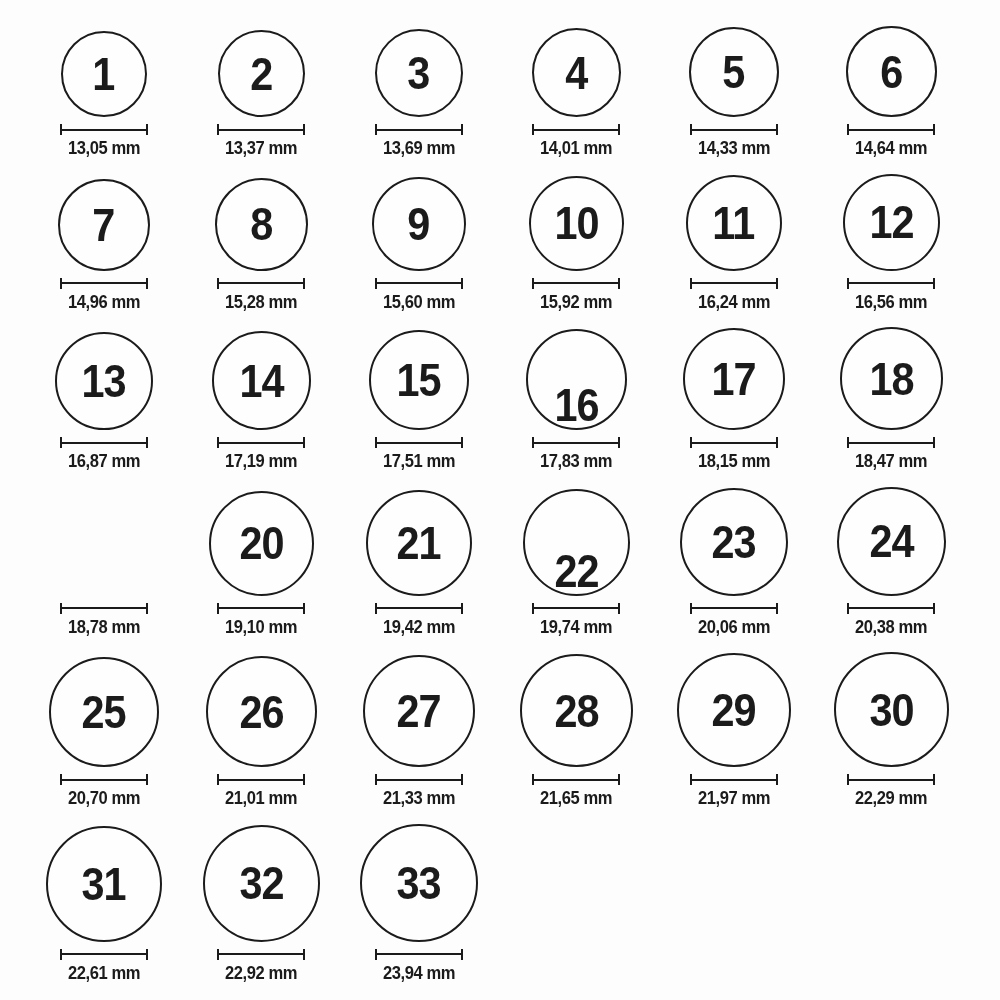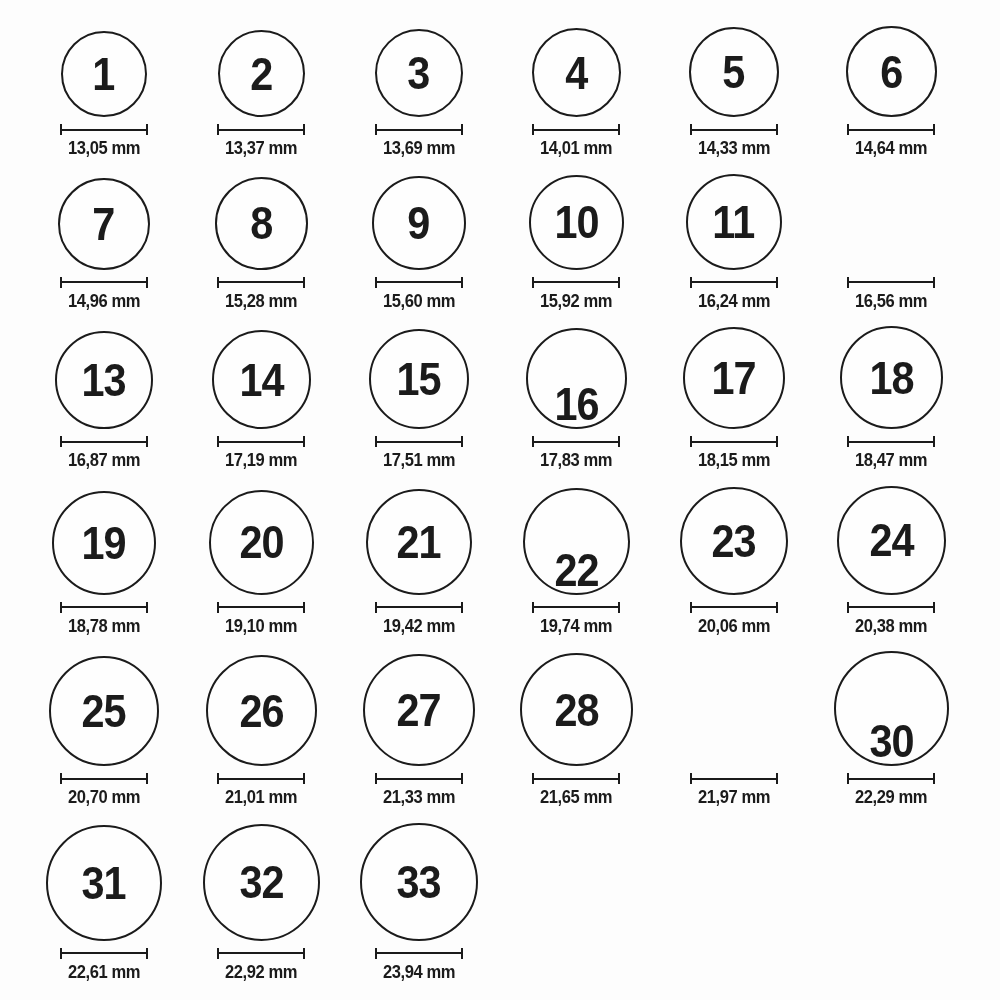--- a/index.html
+++ b/index.html
@@ -180,20 +180,23 @@
       <div class="circle" style="width: 96px; height: 96px; text-align: center;">
         <span class="num">11</span>
       </div>
       <div class="measure">
         <span class="bar"></span>
       </div>
       <div class="mm">16,24 mm</div>
     </div>
 
     <div class="cell">
+      <div class="circle" style="width: 97px; height: 97px;">
+        <span class="num">12</span>
+      </div>
       <div class="measure">
         <span class="bar"></span>
       </div>
       <div class="mm">16,56 mm</div>
     </div>
 
     <div class="cell">
       <div class="circle" style="width: 98px; height: 98px;">
         <span class="num">13</span>
       </div>
@@ -247,23 +250,20 @@
       <div class="circle" style="width: 103px; height: 103px;">
         <span class="num">18</span>
       </div>
       <div class="measure">
         <span class="bar"></span>
       </div>
       <div class="mm">18,47 mm</div>
     </div>
 
     <div class="cell">
-      <div class="circle" style="width: 104px; height: 104px;">
-        <span class="num">19</span>
-      </div>
       <div class="measure">
         <span class="bar"></span>
       </div>
       <div class="mm">18,78 mm</div>
     </div>
 
     <div class="cell">
       <div class="circle" style="width: 105px; height: 105px;">
         <span class="num">20</span>
       </div>
@@ -347,28 +347,31 @@
       <div class="circle" style="width: 113px; height: 113px;">
         <span class="num">28</span>
       </div>
       <div class="measure">
         <span class="bar"></span>
       </div>
       <div class="mm">21,65 mm</div>
     </div>
 
     <div class="cell">
+      <div class="circle" style="width: 114px; height: 114px;">
+        <span class="num">29</span>
+      </div>
       <div class="measure">
         <span class="bar"></span>
       </div>
       <div class="mm">21,97 mm</div>
     </div>
 
     <div class="cell">
-      <div class="circle" style="width: 115px; height: 115px; align-items: flex-end;">
+      <div class="circle" style="width: 115px; height: 115px;">
         <span class="num">30</span>
       </div>
       <div class="measure">
         <span class="bar"></span>
       </div>
       <div class="mm">22,29 mm</div>
     </div>
 
     <div class="cell">
       <div class="circle" style="width: 116px; height: 116px;">

